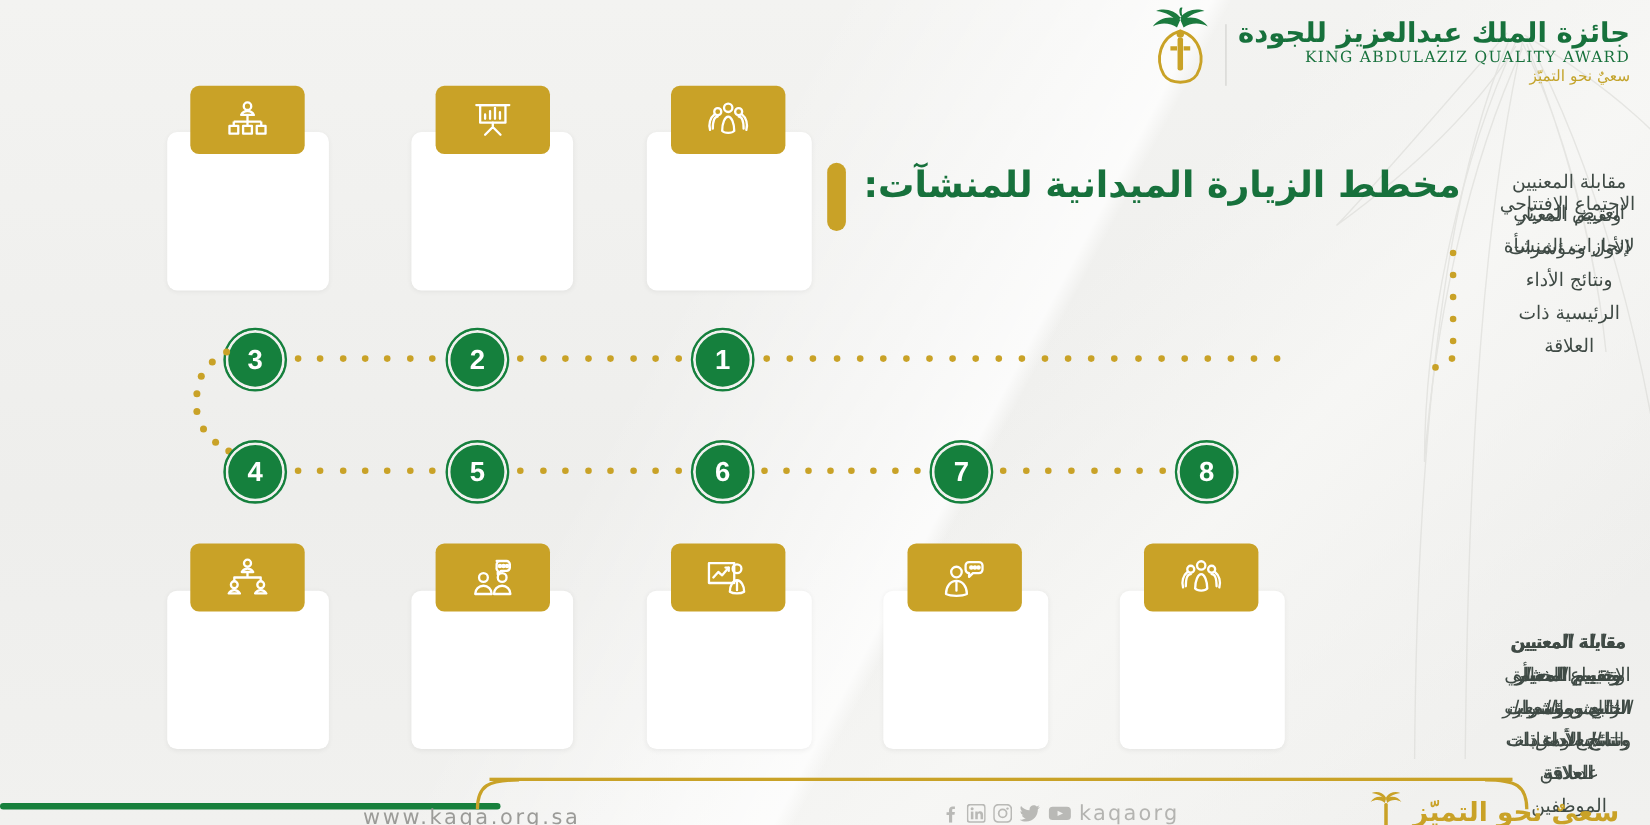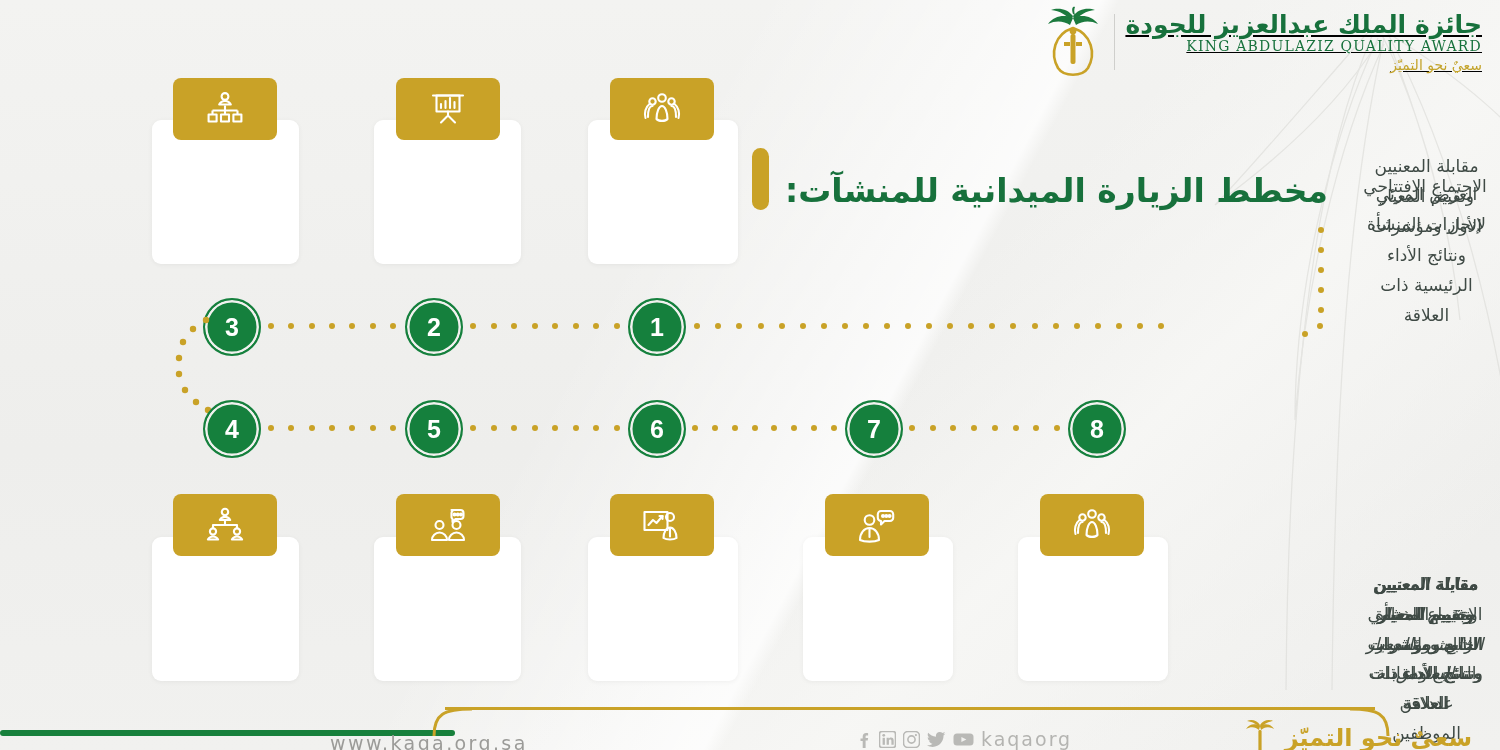--- a/index.html
+++ b/index.html
@@ -14,30 +14,30 @@
   
   .bg-wash{position:absolute;inset:0;
     background:
       linear-gradient(118deg, rgba(255,255,255,0) 40%, rgba(255,255,255,.75) 58%, rgba(255,255,255,0) 59%),
       linear-gradient(135deg, rgba(236,236,233,0) 55%, rgba(247,247,245,.9) 70%, rgba(240,240,237,0) 90%),
       linear-gradient(180deg,#f3f3f1 0%,#eeeeec 60%,#f1f1ef 100%);
     pointer-events:none;}
   .bg-palm{position:absolute;right:-40px;top:-10px;width:420px;height:700px;pointer-events:none;opacity:.55;}
 
   
-  .logo{position:absolute;top:6px;right:18px;display:flex;align-items:center;gap:10px;text-decoration:underline;}
+  .logo{position:absolute;top:6px;right:18px;display:flex;align-items:flex-end;gap:10px;}
   .logo-text{text-align:right;line-height:1.05;}
   .logo-ar{color:#17713c;font-size:25px;font-weight:bold;letter-spacing:-.5px;white-space:nowrap;}
   .logo-en{color:#17713c;font-size:14px;letter-spacing:1.2px;font-family:"DejaVu Serif","Liberation Serif",serif;white-space:nowrap;margin-top:1px;}
   .logo-slogan{color:#c3a32a;font-size:14px;margin-top:4px;white-space:nowrap;}
   .logo-div{width:1px;height:56px;background:#cfcfcc;}
   .logo-mark{width:62px;height:72px;}
 
   
-  .title-wrap{position:absolute;top:148px;right:172px;display:flex;align-items:flex-end;gap:16px;}
+  .title-wrap{position:absolute;top:148px;right:172px;display:flex;align-items:flex-start;gap:16px;}
   .title-bar{width:17px;height:62px;border-radius:9px;background:#c9a227;}
   .title-txt{color:#17713c;font-size:33px;font-weight:bold;white-space:nowrap;}
 
   
   .tail-dots{position:absolute;top:222px;right:165px;width:40px;height:118px;}
 
   
   .card{position:absolute;background:#fff;border-radius:9px;
         box-shadow:0 1px 5px rgba(0,0,0,.055);}
   .card-body{position:absolute;left:0;right:0;text-align:center;

